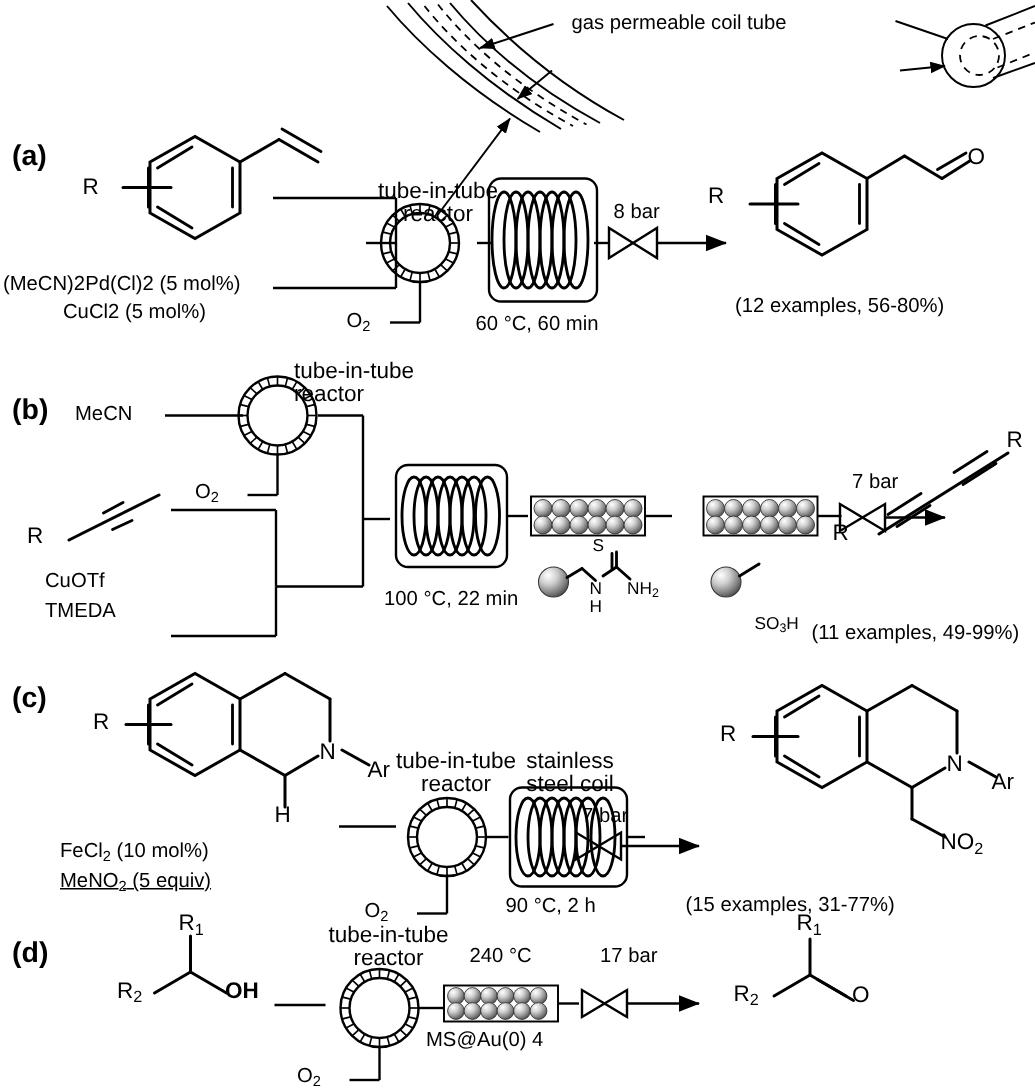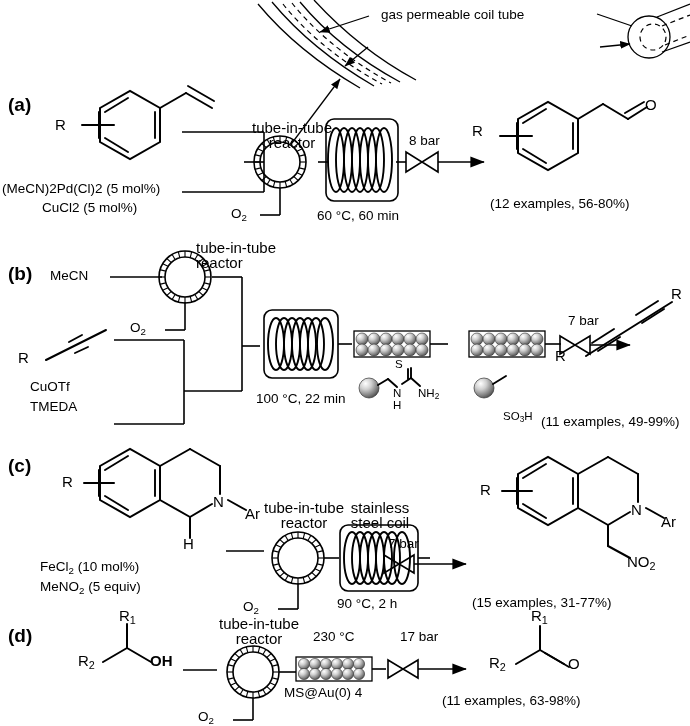--- a/index.html
+++ b/index.html
@@ -371,21 +371,21 @@
     <line class="bond" x1="168" y1="62" x2="186" y2="72"></line>
 
     <line class="bond" x1="130" y1="79" x2="130" y2="100"></line>
   </svg>
   <div class="txt lbl-struct" style="left:62px;top:46px;">R</div>
   <div class="txt lbl-struct" style="left:213px;top:66px;">N</div>
   <div class="txt lbl-struct" style="left:245px;top:78px;">Ar</div>
   <div class="txt lbl-struct" style="left:183px;top:108px;">H</div>
 
   <div class="txt lbl" style="left:40px;top:132px;">FeCl<sub>2</sub> (10 mol%)</div>
-  <div class="txt lbl" style="left:40px;top:152px;">MeNO<sub>2</sub> (5 equiv)</div>
+  <div class="txt lbl" style="left:40px;top:152px;text-decoration:underline;">MeNO<sub>2</sub> (5 equiv)</div>
 
   <svg width="70" height="40" style="left:226px;top:108px">
     <line class="ln" x1="0" y1="15" x2="38" y2="15"></line>
   </svg>
 
   <div class="abs" style="left:258px;top:72px;">
     <div class="txt lbl-sm center" style="left:0;top:0;width:92px;">tube-in-tube</div>
     <div class="txt lbl-sm center" style="left:0;top:15px;width:92px;">reactor</div>
   </div>
   <svg width="70" height="70" style="left:263px;top:95px">
@@ -466,21 +466,21 @@
     <line class="bond" x1="130" y1="79" x2="152" y2="66"></line>
     <line class="bond" x1="168" y1="62" x2="186" y2="72"></line>
 
     <line class="bond" x1="130" y1="79" x2="130" y2="100"></line>
     <line class="bond" x1="130" y1="100" x2="152" y2="112"></line>
   </svg>
   <div class="txt lbl-struct" style="left:480px;top:54px;">R</div>
   <div class="txt lbl-struct" style="left:631px;top:74px;">N</div>
   <div class="txt lbl-struct" style="left:661px;top:86px;">Ar</div>
   <div class="txt lbl-struct" style="left:627px;top:126px;">NO<sub>2</sub></div>
-  <div class="txt lbl" style="left:472px;top:168px;">(15 examples, 31-77%)</div>
+  <div class="txt lbl" style="left:457px;top:168px;">(15 examples, 31-77%)</div>
 </div>
 
 <div class="abs" style="left:0;top:598px;width:690px;height:128px;">
   <div class="txt panel-letter" style="left:8px;top:28px;">(d)</div>
 
   <svg width="130" height="70" style="left:55px;top:8px">
     <line class="bond" x1="72" y1="42" x2="72" y2="18"></line>
     <line class="bond" x1="72" y1="42" x2="48" y2="56"></line>
     <line class="bond" x1="72" y1="42" x2="96" y2="56"></line>
   </svg>
@@ -527,21 +527,21 @@
     </g>
     <line class="ln" x1="61" y1="32" x2="78" y2="32"></line>
   </svg>
 
   <svg width="80" height="55" style="left:223px;top:100px">
     <line class="ln" x1="30" y1="0" x2="30" y2="22"></line>
     <line class="ln" x1="30" y1="22" x2="10" y2="22"></line>
   </svg>
   <div class="txt lbl" style="left:198px;top:112px;"><span>O<sub>2</sub></span></div>
 
-  <div class="txt lbl" style="left:313px;top:32px;">230 °C</div>
+  <div class="txt lbl" style="left:313px;top:32px;">240 °C</div>
   <svg width="90" height="36" style="left:294px;top:56px">
     <rect class="ln-thin" x="2" y="3" width="76" height="24" fill="#fff"></rect>
     <g>
       <circle cx="10" cy="10" r="5.6" fill="url(#sphGrad)" stroke="#333" stroke-width="0.6"></circle>
       <circle cx="21" cy="10" r="5.6" fill="url(#sphGrad)" stroke="#333" stroke-width="0.6"></circle>
       <circle cx="32" cy="10" r="5.6" fill="url(#sphGrad)" stroke="#333" stroke-width="0.6"></circle>
       <circle cx="43" cy="10" r="5.6" fill="url(#sphGrad)" stroke="#333" stroke-width="0.6"></circle>
       <circle cx="54" cy="10" r="5.6" fill="url(#sphGrad)" stroke="#333" stroke-width="0.6"></circle>
       <circle cx="65" cy="10" r="5.6" fill="url(#sphGrad)" stroke="#333" stroke-width="0.6"></circle>
       <circle cx="10" cy="20" r="5.6" fill="url(#sphGrad)" stroke="#333" stroke-width="0.6"></circle>
@@ -565,14 +565,13 @@
   <svg width="130" height="70" style="left:480px;top:8px">
     <line class="bond" x1="60" y1="44" x2="60" y2="20"></line>
     <line class="bond" x1="60" y1="44" x2="36" y2="58"></line>
     <line class="bond" x1="60" y1="44" x2="84" y2="58"></line>
     <line class="bond2" x1="65" y1="47" x2="89" y2="61"></line>
   </svg>
   <div class="txt lbl-struct" style="left:531px;top:10px;">R<sub>1</sub></div>
   <div class="txt lbl-struct" style="left:489px;top:57px;">R<sub>2</sub></div>
   <div class="txt lbl-struct" style="left:568px;top:58px;">O</div>
 
-  <div class="txt lbl" style="left:442px;top:96px;">(11 examples, 63-98%)</div>
 </div>
 
 </body></html>

